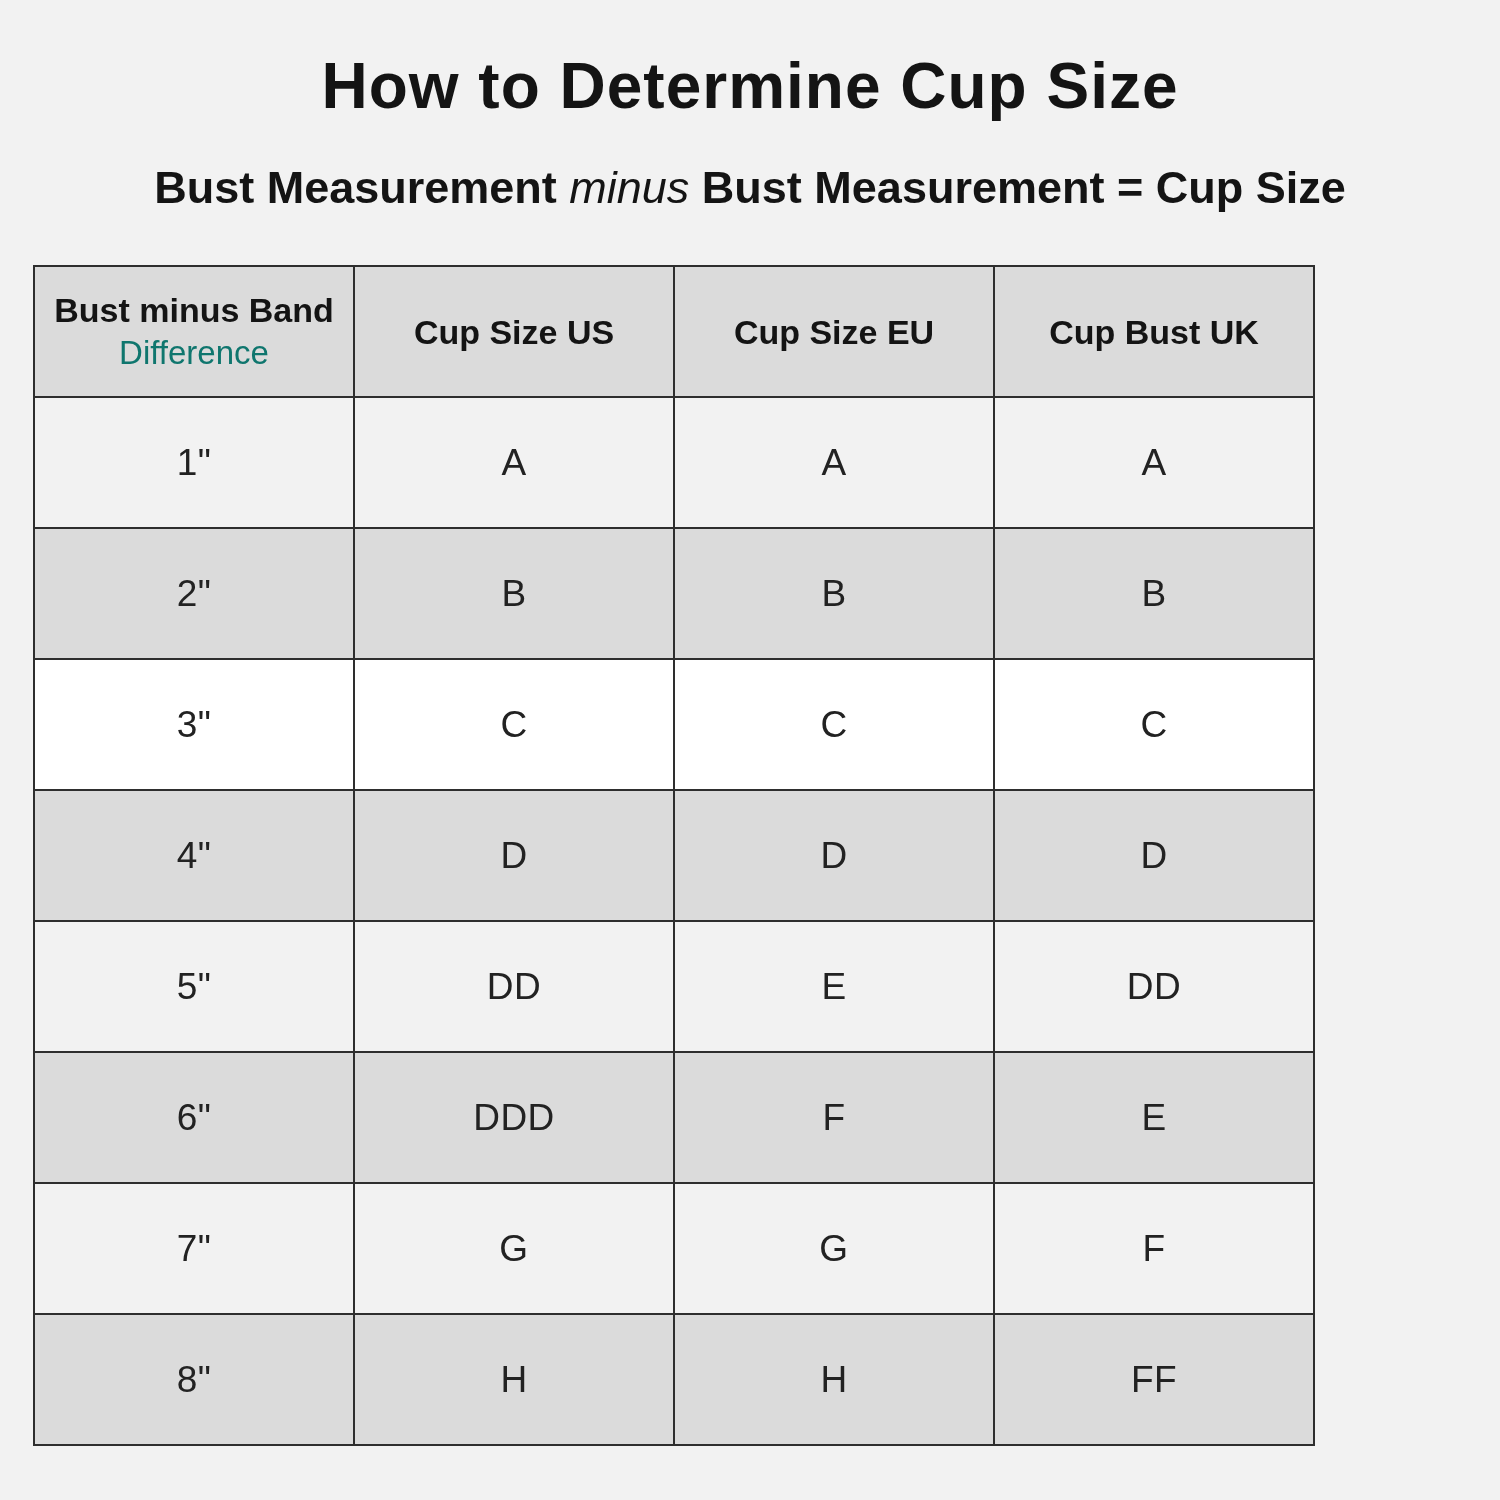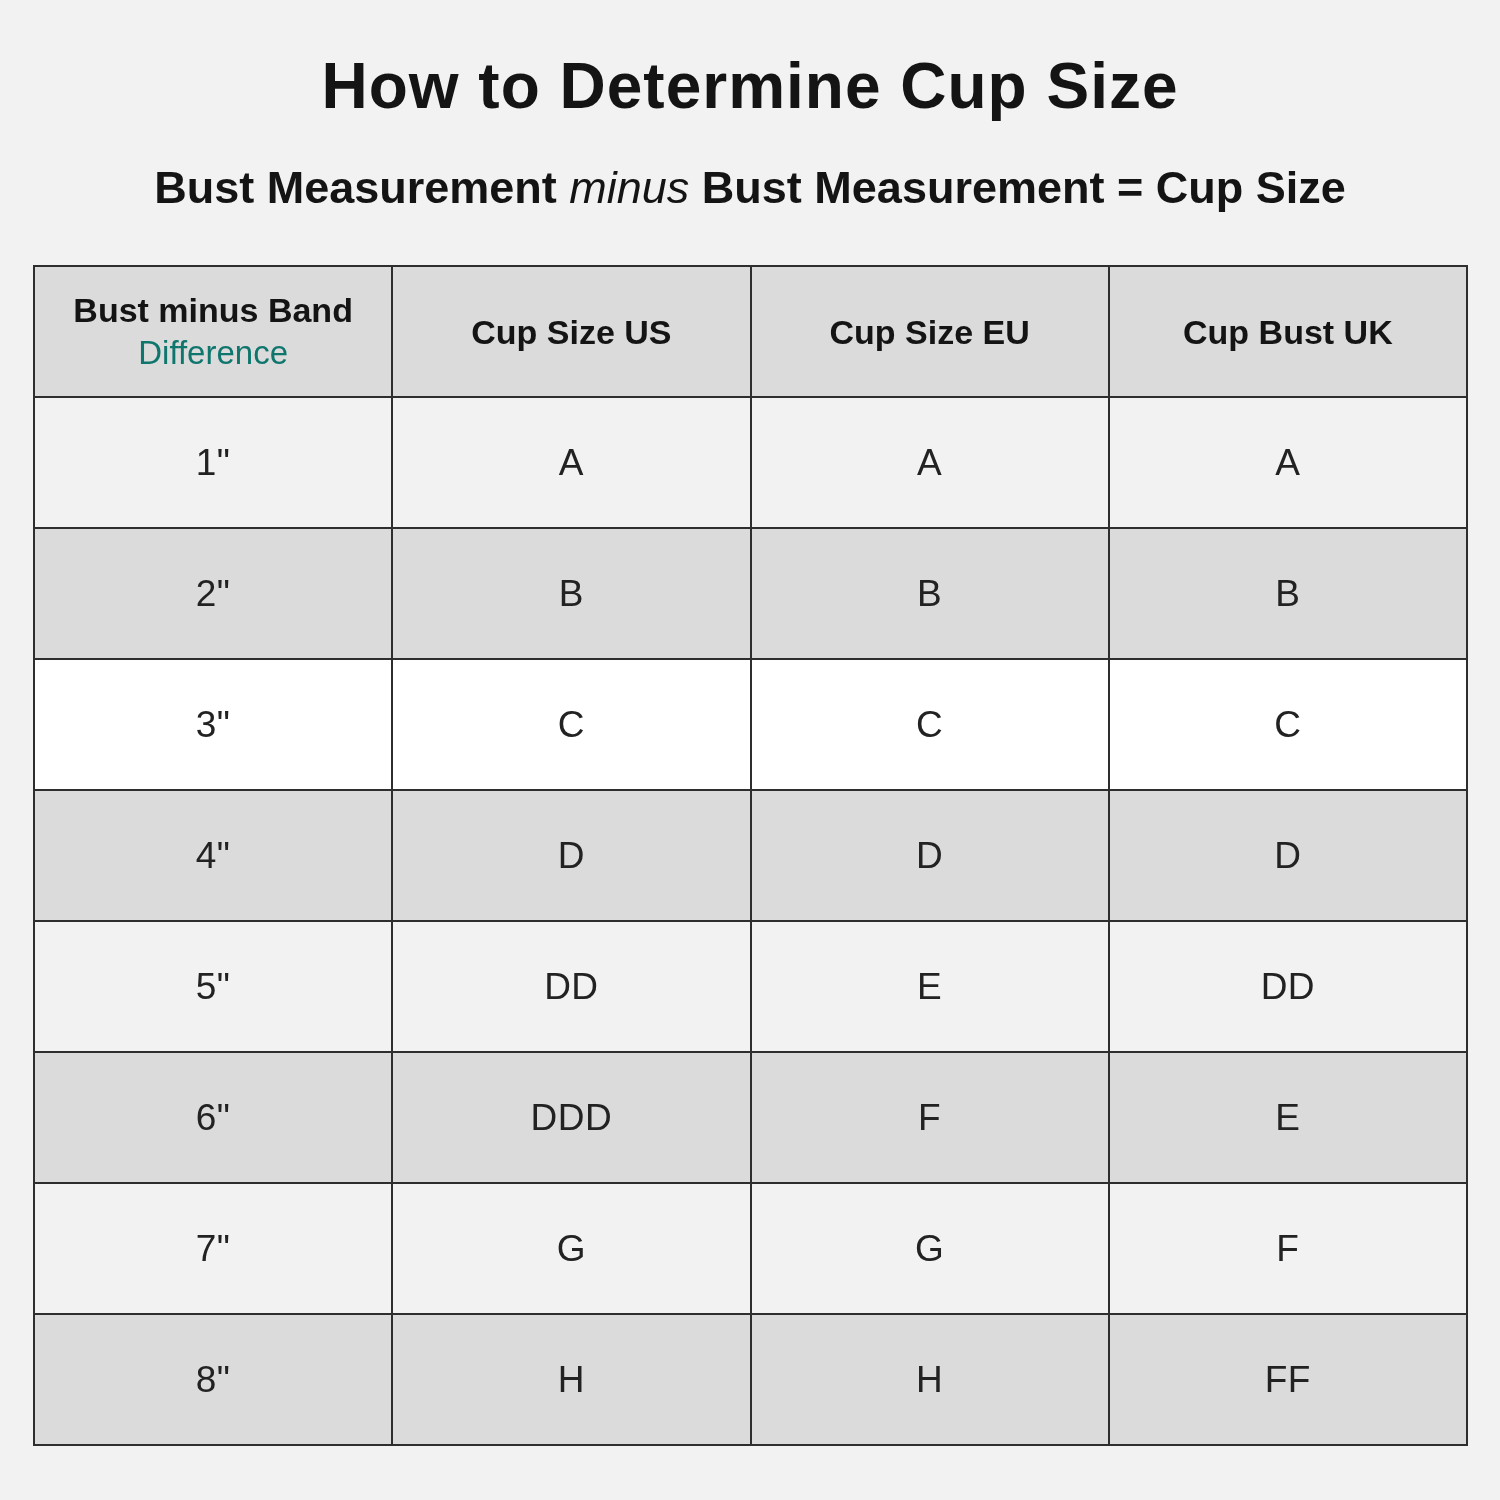--- a/index.html
+++ b/index.html
@@ -41,21 +41,21 @@
     color:var(--text-dark);
     line-height:1.15;
     white-space:pre-wrap;
   }
   .subtitle .bold{font-weight:bold;margin-top:11px;}
   .subtitle .italic{font-style:italic;margin-top:28px;}
   .subtitle .regular{font-weight:bold;}
   table.cup-table{
     table-layout:fixed;
     border-collapse:collapse;
-    width:1435px;
+    width:1282px;
     margin:52px 0 0 33px;
   }
   .cup-table th,
   .cup-table td{
     border:2px solid var(--border-color);
     text-align:center;
     vertical-align:middle;
     padding:0;
   }
   .cup-table thead th{

